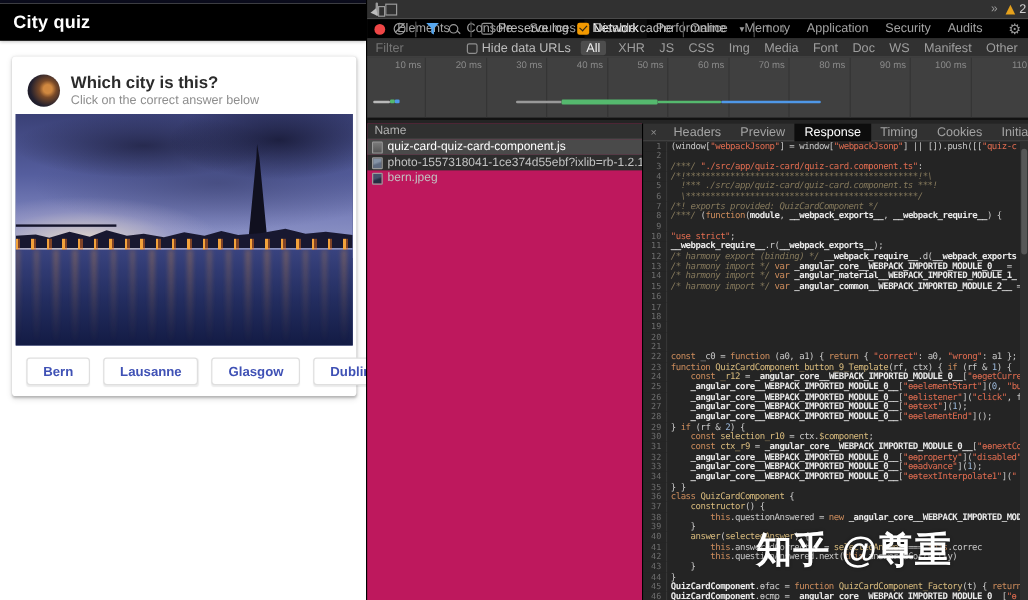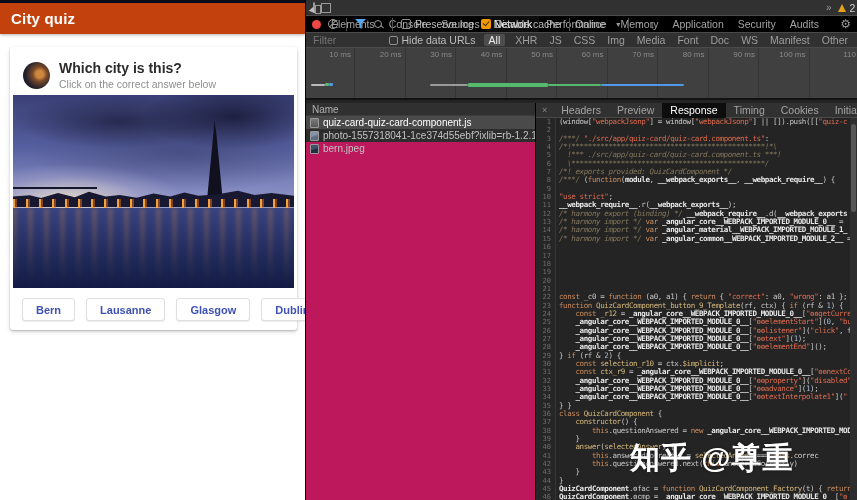--- a/index.html
+++ b/index.html
@@ -3,21 +3,21 @@
 <meta charset="utf-8">
 <style>
   * { margin:0; padding:0; box-sizing:border-box; }
   html,body { width:857px; height:500px; overflow:hidden; background:#1a1a1a;
               font-family:"Liberation Sans", sans-serif; }
   .root { position:relative; width:857px; height:500px; overflow:hidden; }
 
   
   .app { position:absolute; left:0; top:0; width:305px; height:500px; background:#fff; overflow:hidden; }
   .app-topstrip { height:3px; background:#0b0c1c; }
-  .app-header { height:31px; background:#c2410c; color:#fff; display:flex; align-items:center;
+  .app-header { height:31px; background:#000000; color:#fff; display:flex; align-items:center;
                 padding-left:11px; font-size:15px; font-weight:700; letter-spacing:.2px;
                 box-shadow:0 1px 3px rgba(0,0,0,.3); }
   .card { position:absolute; left:10px; top:47px; width:287px; height:283px; background:#fff;
           border-radius:3px; box-shadow:0 1px 2px rgba(0,0,0,.22), 0 2px 5px rgba(0,0,0,.12); }
   .card-head { position:absolute; left:13px; top:10px; right:8px; height:36px; display:flex; align-items:center; }
   .avatar { width:27px; height:27px; border-radius:50%; flex:none; margin-right:9px;
             background:radial-gradient(circle at 62% 45%, #d08840 0 16%, #7a4a28 32%, #23202e 64%, #15131c 100%); }
   .q-title { font-size:14px; font-weight:700; color:#2b2b2b; line-height:15px; }
   .q-sub { font-size:10.5px; color:#8e8e8e; margin-top:2px; }
 
@@ -322,21 +322,21 @@
             <div class="code-line"><span class="gut">20</span><span class="ltxt"></span></div>
             <div class="code-line"><span class="gut">21</span><span class="ltxt"></span></div>
             <div class="code-line"><span class="gut">22</span><span class="ltxt"><span class="tk">const</span><span class="tp"> _c0 = </span><span class="tk">function</span><span class="tp"> (a0, a1) { </span><span class="tk">return</span><span class="tp"> { </span><span class="ts">"correct"</span><span class="tp">: a0, </span><span class="ts">"wrong"</span><span class="tp">: a1 }; }</span></span></div>
             <div class="code-line"><span class="gut">23</span><span class="ltxt"><span class="tk">function</span><span class="tp"> </span><span class="td">QuizCardComponent_button_9_Template</span><span class="tp">(rf, ctx) { </span><span class="tk">if</span><span class="tp"> (rf &amp; </span><span class="tn">1</span><span class="tp">) {</span></span></div>
             <div class="code-line"><span class="gut">24</span><span class="ltxt"><span class="tp">    </span><span class="tk">const</span><span class="tp"> </span><span class="td">_r12</span><span class="tp"> = </span><span class="tv">_angular_core__WEBPACK_IMPORTED_MODULE_0__</span><span class="tp">[</span><span class="ts">"ɵɵgetCurren</span></span></div>
             <div class="code-line"><span class="gut">25</span><span class="ltxt"><span class="tp">    </span><span class="tv">_angular_core__WEBPACK_IMPORTED_MODULE_0__</span><span class="tp">[</span><span class="ts">"ɵɵelementStart"</span><span class="tp">](</span><span class="tn">0</span><span class="tp">, </span><span class="ts">"but</span></span></div>
             <div class="code-line"><span class="gut">26</span><span class="ltxt"><span class="tp">    </span><span class="tv">_angular_core__WEBPACK_IMPORTED_MODULE_0__</span><span class="tp">[</span><span class="ts">"ɵɵlistener"</span><span class="tp">](</span><span class="ts">"click"</span><span class="tp">, fu</span></span></div>
             <div class="code-line"><span class="gut">27</span><span class="ltxt"><span class="tp">    </span><span class="tv">_angular_core__WEBPACK_IMPORTED_MODULE_0__</span><span class="tp">[</span><span class="ts">"ɵɵtext"</span><span class="tp">](</span><span class="tn">1</span><span class="tp">);</span></span></div>
             <div class="code-line"><span class="gut">28</span><span class="ltxt"><span class="tp">    </span><span class="tv">_angular_core__WEBPACK_IMPORTED_MODULE_0__</span><span class="tp">[</span><span class="ts">"ɵɵelementEnd"</span><span class="tp">]();</span></span></div>
             <div class="code-line"><span class="gut">29</span><span class="ltxt"><span class="tp">} </span><span class="tk">if</span><span class="tp"> (rf &amp; </span><span class="tn">2</span><span class="tp">) {</span></span></div>
-            <div class="code-line"><span class="gut">30</span><span class="ltxt"><span class="tp">    </span><span class="tk">const</span><span class="tp"> </span><span class="td">selection_r10</span><span class="tp"> = ctx.</span><span class="td">$implicit</span><span class="tp">;</span></span></div>
+            <div class="code-line"><span class="gut">30</span><span class="ltxt"><span class="tp">    </span><span class="tk">const</span><span class="tp"> </span><span class="td">selection_r10</span><span class="tp"> = ctx.</span><span class="td">$component</span><span class="tp">;</span></span></div>
             <div class="code-line"><span class="gut">31</span><span class="ltxt"><span class="tp">    </span><span class="tk">const</span><span class="tp"> </span><span class="td">ctx_r9</span><span class="tp"> = </span><span class="tv">_angular_core__WEBPACK_IMPORTED_MODULE_0__</span><span class="tp">[</span><span class="ts">"ɵɵnextCon</span></span></div>
             <div class="code-line"><span class="gut">32</span><span class="ltxt"><span class="tp">    </span><span class="tv">_angular_core__WEBPACK_IMPORTED_MODULE_0__</span><span class="tp">[</span><span class="ts">"ɵɵproperty"</span><span class="tp">](</span><span class="ts">"disabled"</span><span class="tp">,</span></span></div>
             <div class="code-line"><span class="gut">33</span><span class="ltxt"><span class="tp">    </span><span class="tv">_angular_core__WEBPACK_IMPORTED_MODULE_0__</span><span class="tp">[</span><span class="ts">"ɵɵadvance"</span><span class="tp">](</span><span class="tn">1</span><span class="tp">);</span></span></div>
             <div class="code-line"><span class="gut">34</span><span class="ltxt"><span class="tp">    </span><span class="tv">_angular_core__WEBPACK_IMPORTED_MODULE_0__</span><span class="tp">[</span><span class="ts">"ɵɵtextInterpolate1"</span><span class="tp">](</span><span class="ts">" "</span></span></div>
             <div class="code-line"><span class="gut">35</span><span class="ltxt"><span class="tp">} }</span></span></div>
             <div class="code-line"><span class="gut">36</span><span class="ltxt"><span class="tk">class</span><span class="tp"> </span><span class="td">QuizCardComponent</span><span class="tp"> {</span></span></div>
             <div class="code-line"><span class="gut">37</span><span class="ltxt"><span class="tp">    </span><span class="td">constructor</span><span class="tp">() {</span></span></div>
             <div class="code-line"><span class="gut">38</span><span class="ltxt"><span class="tp">        </span><span class="tk">this</span><span class="tp">.questionAnswered = </span><span class="tk">new</span><span class="tp"> </span><span class="tv">_angular_core__WEBPACK_IMPORTED_MODU</span></span></div>
             <div class="code-line"><span class="gut">39</span><span class="ltxt"><span class="tp">    }</span></span></div>
             <div class="code-line"><span class="gut">40</span><span class="ltxt"><span class="tp">    </span><span class="td">answer</span><span class="tp">(</span><span class="td">selectedAnswer</span><span class="tp">) {</span></span></div>

